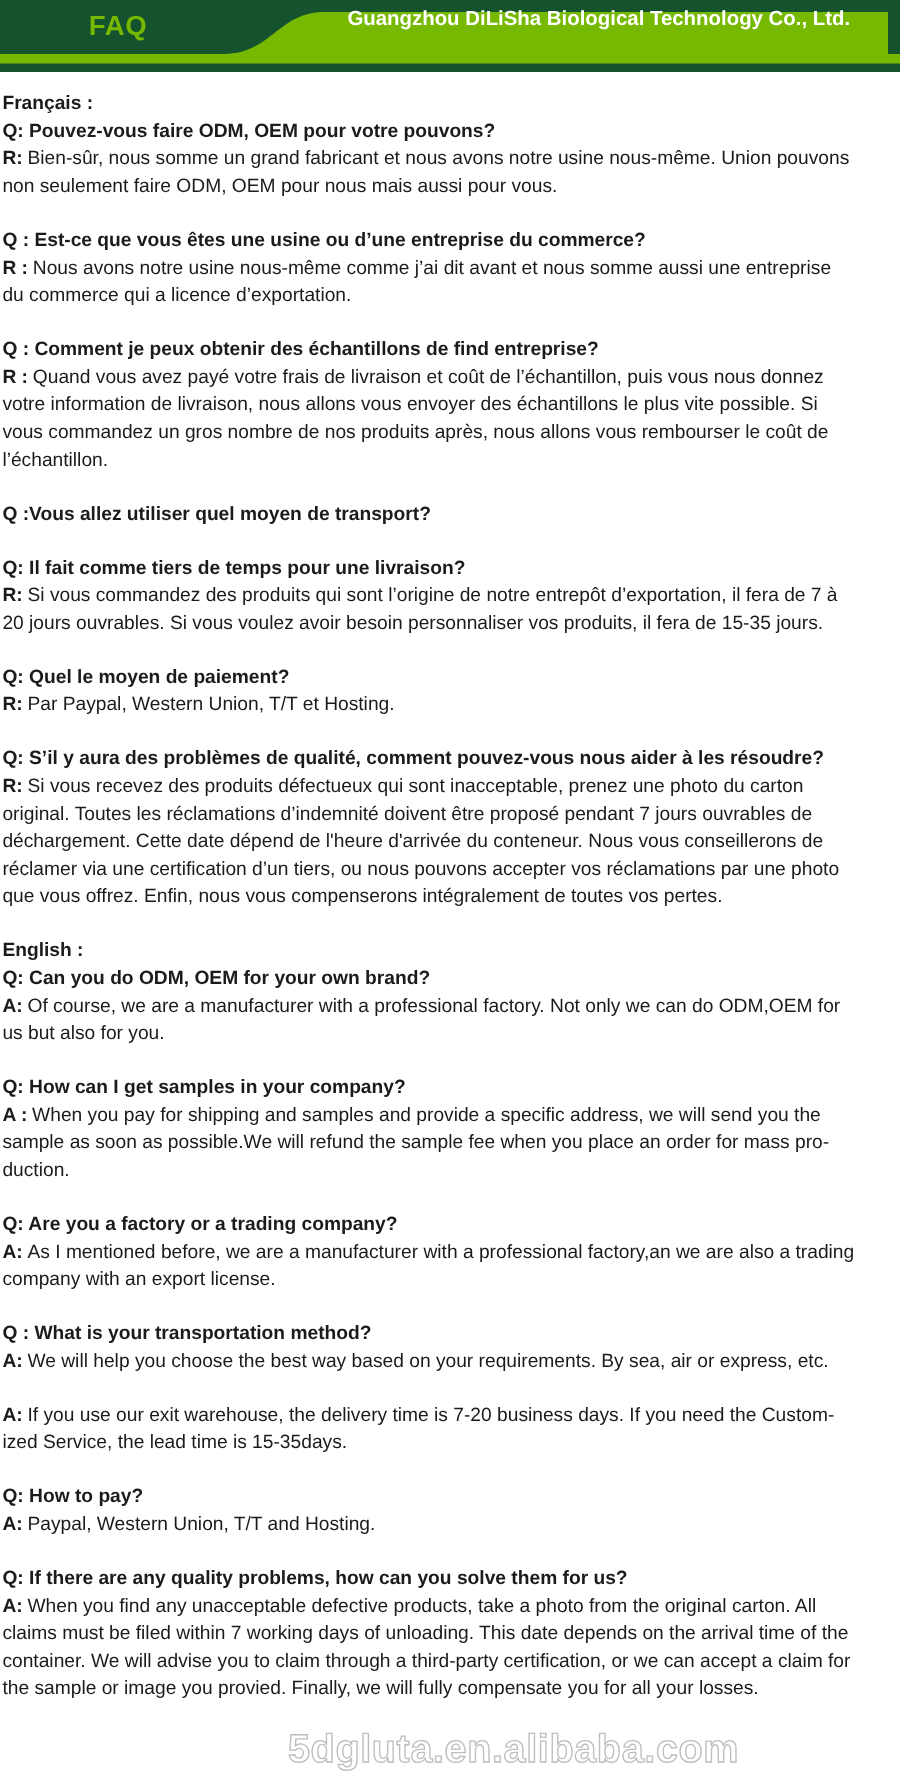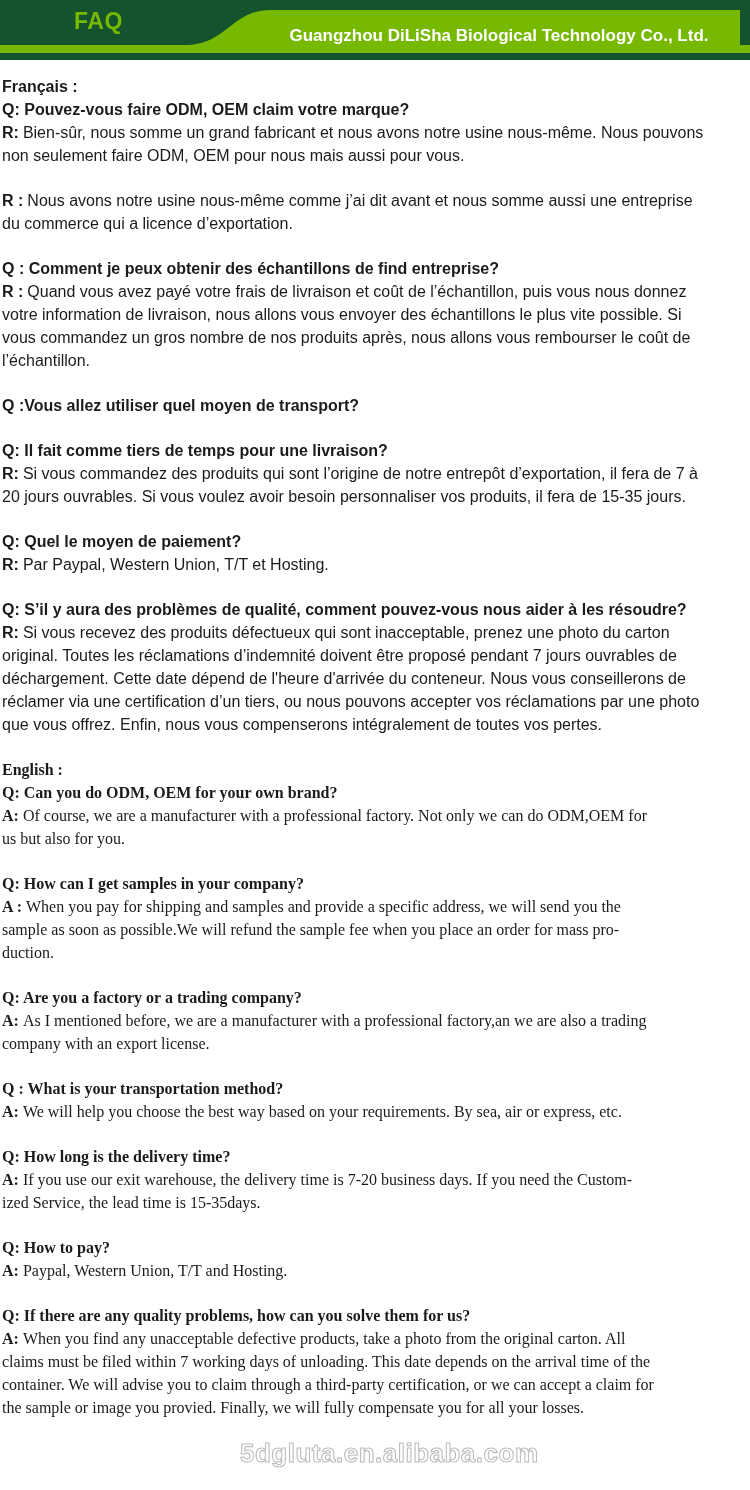--- a/index.html
+++ b/index.html
@@ -9,62 +9,63 @@
     font-family:"Liberation Sans","DejaVu Sans",sans-serif;
   }
   
   .header{position:relative;height:60px;background:#14532d;}
   .swoosh{position:absolute;left:0;top:0;width:750px;height:60px;display:block;}
   .faq-badge{
     position:absolute;left:74px;top:8px;
     font-size:23px;font-weight:bold;letter-spacing:.5px;color:#76b900;
   }
   .company{
-    position:absolute;left:266px;right:18px;top:26px;
+    position:absolute;left:266px;right:18px;top:6px;
     text-align:center;font-size:17px;font-weight:bold;color:#ffffff;
     white-space:nowrap;
   }
   
   .content{padding:15px 14px 0 2px;}
   .section-title{font-size:16px;font-weight:bold;line-height:23px;}
-  .faq-section.second{margin-top:1px;font-family:Liberation Serif, serif;}
+  .faq-section.second{margin-top:1px;}
   .qa{margin-bottom:22px;}
   .q{font-size:16px;font-weight:bold;line-height:23px;}
   .a{font-size:16px;line-height:23px;}
   .a-prefix{font-weight:bold;margin-right:4px;white-space:pre;}
   .a-body{white-space:pre-line;}
   
   .watermark{
     position:absolute;left:240px;top:1438px;z-index:3;
-    font-size:26px;font-weight:bold;letter-spacing:.5px;
+    font-size:33px;font-weight:bold;letter-spacing:.5px;
     color:rgba(255,255,255,0.05);
     -webkit-text-stroke:1.1px #bdbdbd;
     pointer-events:none;
   }
 </style>
 </head>
 <body>
 
 <div class="header">
   <svg class="swoosh" viewBox="0 0 750 60" preserveAspectRatio="none" aria-hidden="true">
     <path d="M0 45 L186 45 C226 45 232 10 270 10 L740 10 L740 45 L750 45 L750 53 L0 53 Z" fill="#76b900"></path>
   </svg>
   <div class="faq-badge">FAQ</div>
   <div class="company">Guangzhou DiLiSha Biological Technology Co., Ltd.</div>
 </div>
 
 <div class="content" id="faq-sections">
     <section class="faq-section">
       <div class="section-title">Français :</div>
       <div class="qa">
-        <div class="q">Q: Pouvez-vous faire ODM, OEM claim votre marque?</div>
-        <div class="a"><span class="a-prefix">R:</span><span class="a-body">Bien-sûr, nous somme un grand fabricant et nous avons notre usine nous-même. Nous pouvons
+        <div class="q">Q: Pouvez-vous faire ODM, OEM pour votre pouvons?</div>
+        <div class="a"><span class="a-prefix">R:</span><span class="a-body">Bien-sûr, nous somme un grand fabricant et nous avons notre usine nous-même. Union pouvons
 non seulement faire ODM, OEM pour nous mais aussi pour vous.</span></div>
       </div>
       <div class="qa">
+        <div class="q">Q : Est-ce que vous êtes une usine ou d’une entreprise du commerce?</div>
         <div class="a"><span class="a-prefix">R :</span><span class="a-body">Nous avons notre usine nous-même comme j’ai dit avant et nous somme aussi une entreprise
 du commerce qui a licence d’exportation.</span></div>
       </div>
       <div class="qa">
         <div class="q">Q : Comment je peux obtenir des échantillons de find entreprise?</div>
         <div class="a"><span class="a-prefix">R :</span><span class="a-body">Quand vous avez payé votre frais de livraison et coût de l’échantillon, puis vous nous donnez
 votre information de livraison, nous allons vous envoyer des échantillons le plus vite possible. Si
 vous commandez un gros nombre de nos produits après, nous allons vous rembourser le coût de
 l’échantillon.</span></div>
       </div>
@@ -105,21 +106,20 @@
       <div class="qa">
         <div class="q">Q: Are you a factory or a trading company?</div>
         <div class="a"><span class="a-prefix">A:</span><span class="a-body">As I mentioned before, we are a manufacturer with a professional factory,an we are also a trading
 company with an export license.</span></div>
       </div>
       <div class="qa">
         <div class="q">Q : What is your transportation method?</div>
         <div class="a"><span class="a-prefix">A:</span><span class="a-body">We will help you choose the best way based on your requirements. By sea, air or express, etc.</span></div>
       </div>
       <div class="qa">
-        <div class="q">Q: How long is the delivery time?</div>
         <div class="a"><span class="a-prefix">A:</span><span class="a-body">If you use our exit warehouse, the delivery time is 7-20 business days. If you need the Custom-
 ized Service, the lead time is 15-35days.</span></div>
       </div>
       <div class="qa">
         <div class="q">Q: How to pay?</div>
         <div class="a"><span class="a-prefix">A:</span><span class="a-body">Paypal, Western Union, T/T and Hosting.</span></div>
       </div>
       <div class="qa">
         <div class="q">Q: If there are any quality problems, how can you solve them for us?</div>
         <div class="a"><span class="a-prefix">A:</span><span class="a-body">When you find any unacceptable defective products, take a photo from the original carton. All

